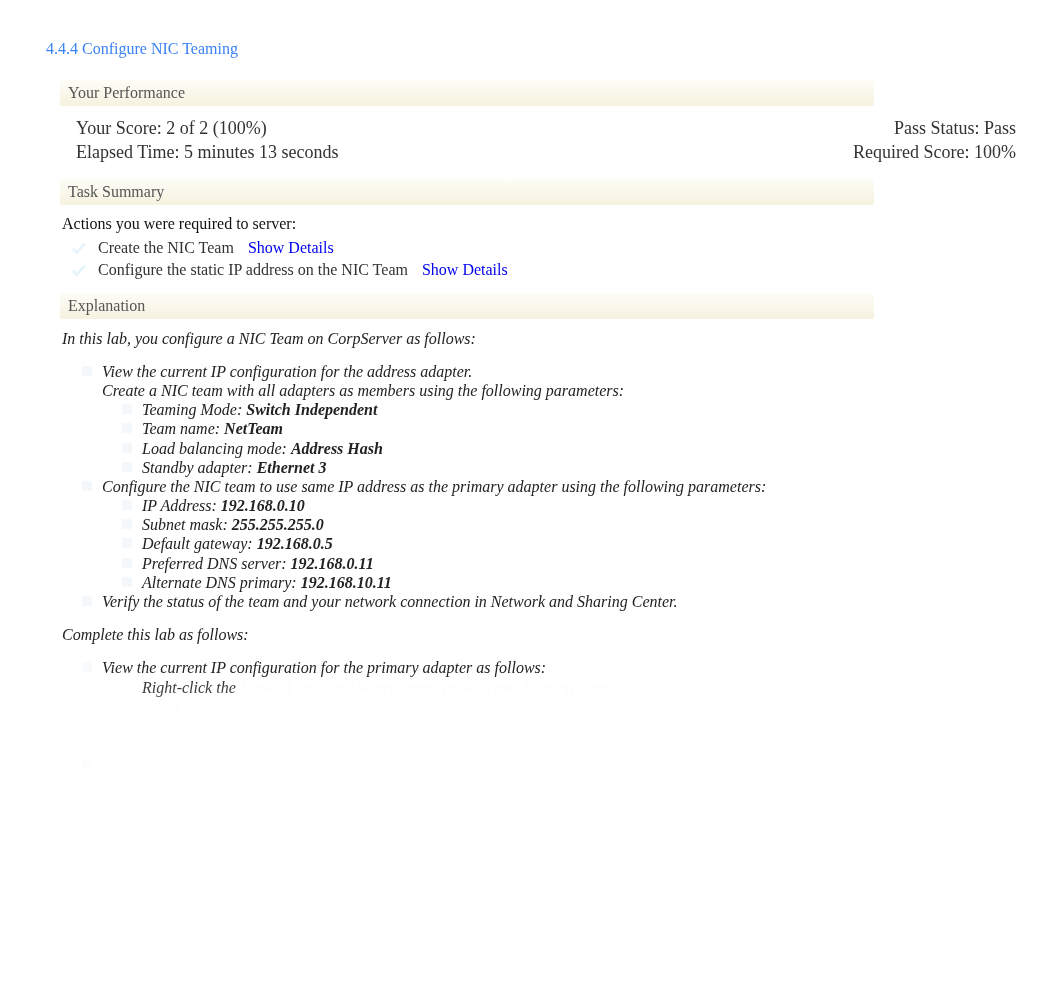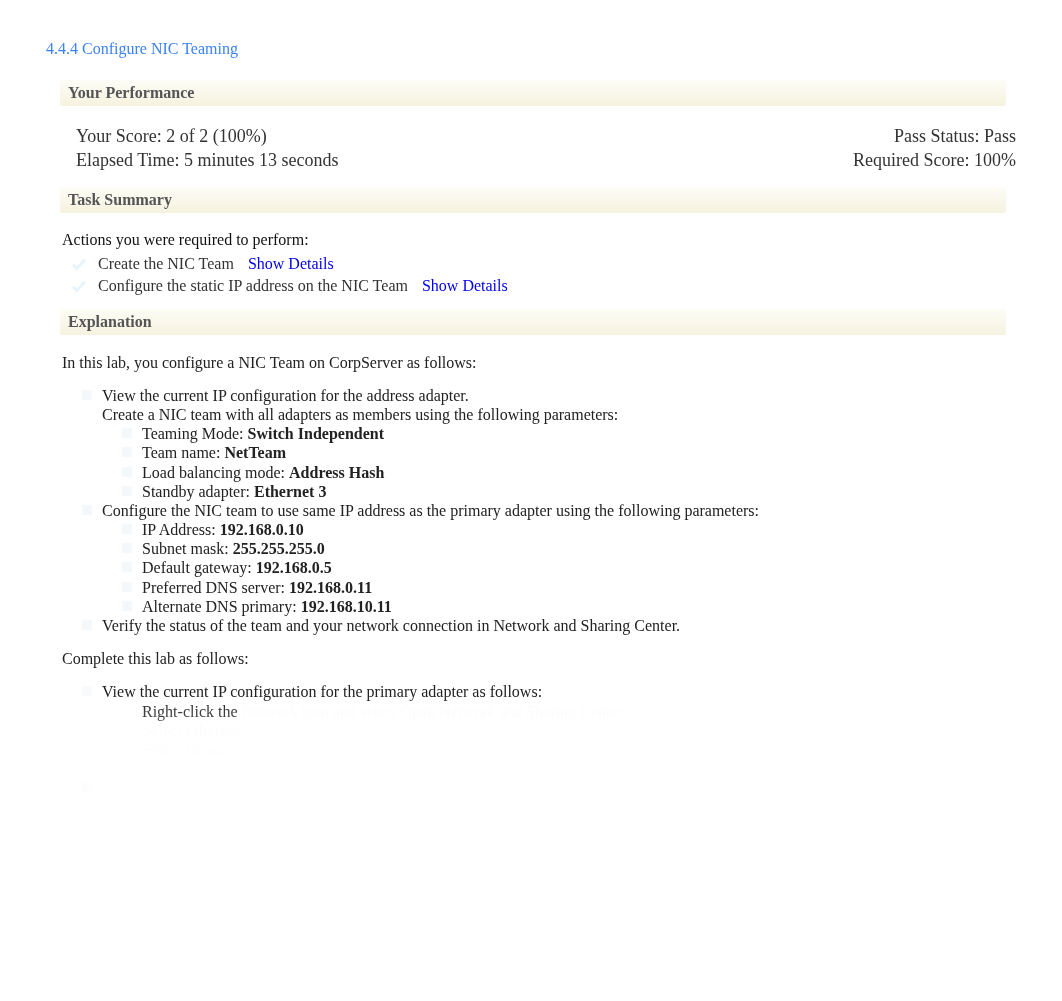--- a/index.html
+++ b/index.html
@@ -22,25 +22,25 @@
       color: #3b82f6;
     }
     .section {
       margin-left: 14px;
       margin-bottom: 2px;
     }
     .section-header {
       background: linear-gradient(to bottom, #fdfdf7 0%, #f6f2df 100%);
       padding: 4px 8px;
       font-size: 16px;
-      font-weight: bold;
+      font-weight: normal;
       color: #555;
       border-radius: 2px;
-      margin-bottom: 18px;
-      width: 946px;
+      margin-bottom: 10px;
+      width: 814px;
     }
     .perf-row {
       display: flex;
       justify-content: space-between;
       width: 940px;
       margin-left: 16px;
       font-size: 18px;
       color: #333;
       line-height: 1.35;
     }
@@ -156,20 +156,21 @@
       margin-left: 20px;
     }
     .letter-list > li {
       padding-left: 20px;
     }
     .faded {
       color: #fcfcfc;
     }
     .fade-overlay {
       position: relative;
+      font-style: italic;
     }
     .fade-overlay::after {
       content: "";
       position: absolute;
       left: -60px;
       right: -60px;
       bottom: -20px;
       height: 160px;
       background: linear-gradient(to bottom, rgba(255,255,255,0) 0%, rgba(255,255,255,1) 85%);
       pointer-events: none;
@@ -187,21 +188,21 @@
     <span>Pass Status: Pass</span>
   </div>
   <div class="perf-row">
     <span>Elapsed Time: 5 minutes 13 seconds</span>
     <span>Required Score: 100%</span>
   </div>
 </div>
 
 <div class="section task-block">
   <div class="section-header">Task Summary</div>
-  <div class="actions-heading">Actions you were required to perform:</div>
+  <div class="actions-heading">Actions you were required to server:</div>
   <div class="action-item">
     <svg class="check-icon" viewBox="0 0 24 24" fill="none" stroke="currentColor" stroke-width="4">
         <polyline points="4 13 9 18 20 6"></polyline>
       </svg>
     <span class="action-text">Create the NIC Team</span>
     <span class="show-details">Show Details</span>
   </div>
   <div class="action-item">
     <svg class="check-icon" viewBox="0 0 24 24" fill="none" stroke="currentColor" stroke-width="4">
         <polyline points="4 13 9 18 20 6"></polyline>

